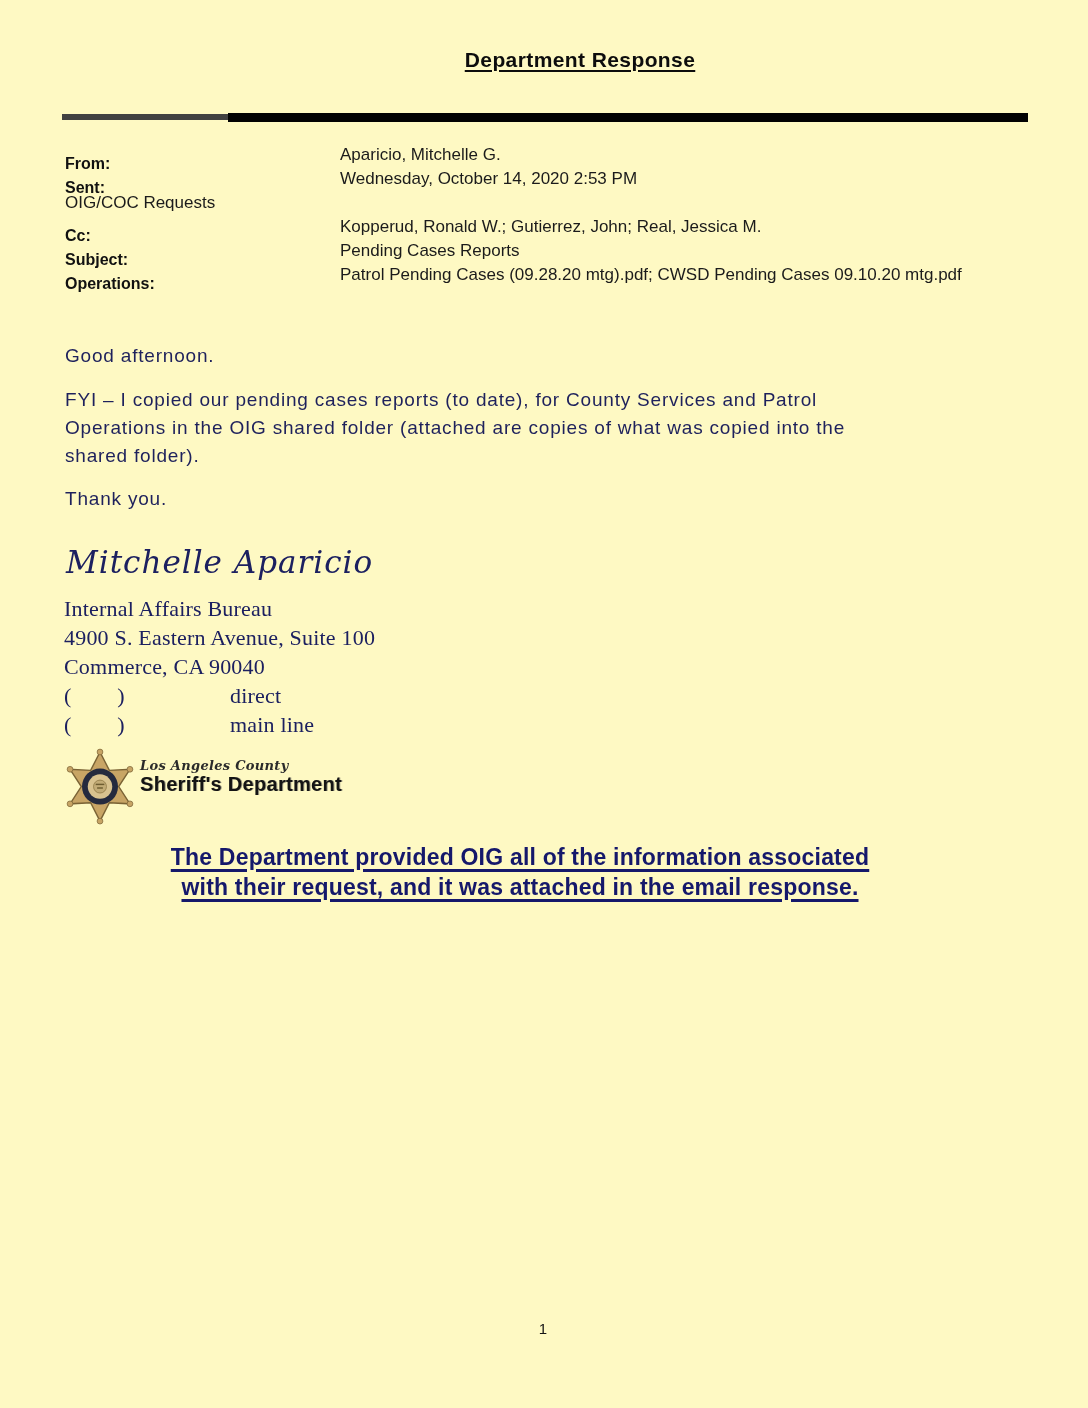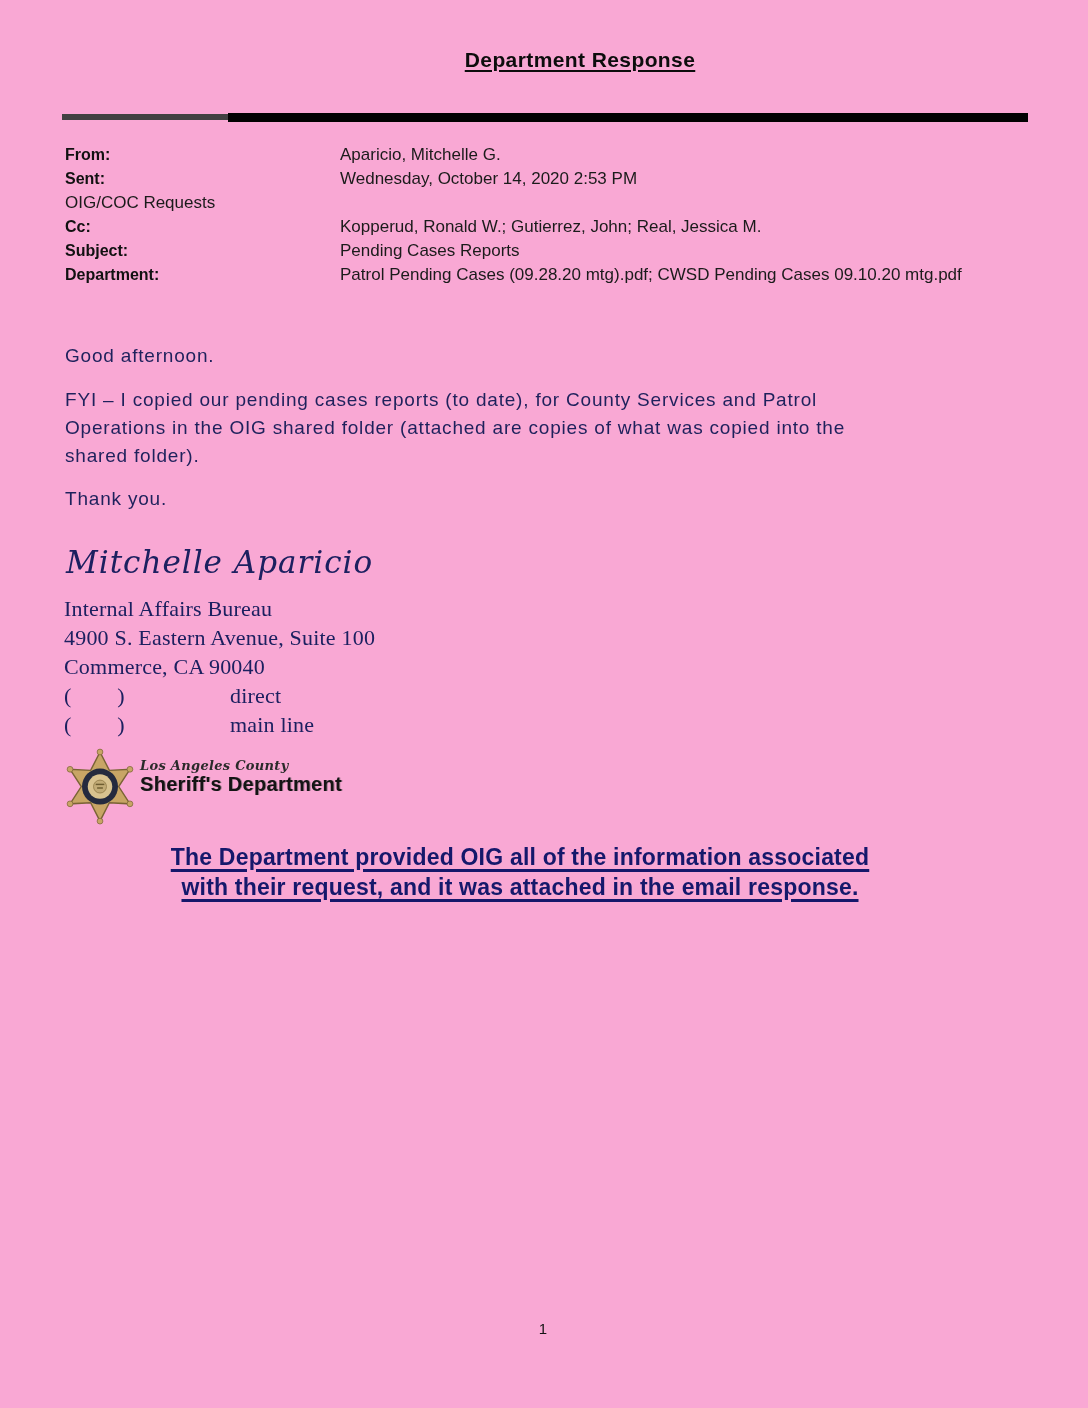--- a/index.html
+++ b/index.html
@@ -1,20 +1,20 @@
 <!DOCTYPE html>
 <html><head>
 <meta charset="utf-8">
 <style>
   html,body{margin:0;padding:0;background:#ffffff;}
   .page{
     position:relative;
     width:1088px;
     height:1408px;
-    background:#f9a8d4;
+    background:#fef9c3;
     font-family:"Liberation Sans", sans-serif;
     overflow:hidden;
   }
   .abs{position:absolute;}
 
   
   .doc-title{
     top:48px; left:72px; width:1016px;
     text-align:center;
     font-size:21px; font-weight:bold; color:#0d0d0d;
@@ -26,21 +26,21 @@
     text-underline-offset:3px;
   }
 
   
   .bar-left{ top:114px; left:62px; width:171px; height:6px; background:#414141; }
   .bar-main{ top:113px; left:228px; width:800px; height:9px; background:#020202; }
 
   
   .hdr{ top:143px; left:65px; width:965px; color:#1b1b1b; }
   .hdr-row{ display:flex; height:24px; line-height:24px; }
-  .hdr-label{ width:275px; font-weight:bold; font-size:16px; color:#111; }
+  .hdr-label{ width:275px; font-weight:bold; font-size:16px; color:#111;margin-top:9px; }
   .hdr-value{ flex:1; font-size:17px; }
 
   
   .body-text{
     color:#1e215c;
     font-size:19px;
     letter-spacing:0.8px;
   }
   .greeting{ top:345px; left:65px; }
   .paragraph{ top:386px; left:65px; width:960px; line-height:28px; }
@@ -129,21 +129,21 @@
     </div>
     <div class="hdr-row">
       <div class="hdr-label">Cc:</div>
       <div class="hdr-value">Kopperud, Ronald W.; Gutierrez, John; Real, Jessica M.</div>
     </div>
     <div class="hdr-row">
       <div class="hdr-label">Subject:</div>
       <div class="hdr-value">Pending Cases Reports</div>
     </div>
     <div class="hdr-row">
-      <div class="hdr-label">Department:</div>
+      <div class="hdr-label">Operations:</div>
       <div class="hdr-value">Patrol Pending Cases (09.28.20 mtg).pdf; CWSD Pending Cases 09.10.20 mtg.pdf</div>
     </div>
   </div>
 
   <div class="abs body-text greeting">Good afternoon.</div>
 
   <div class="abs body-text paragraph">
     <div>FYI – I copied our pending cases reports (to date), for County Services and Patrol</div>
     <div>Operations in the OIG shared folder (attached are copies of what was copied into the</div>
     <div>shared folder).</div>

